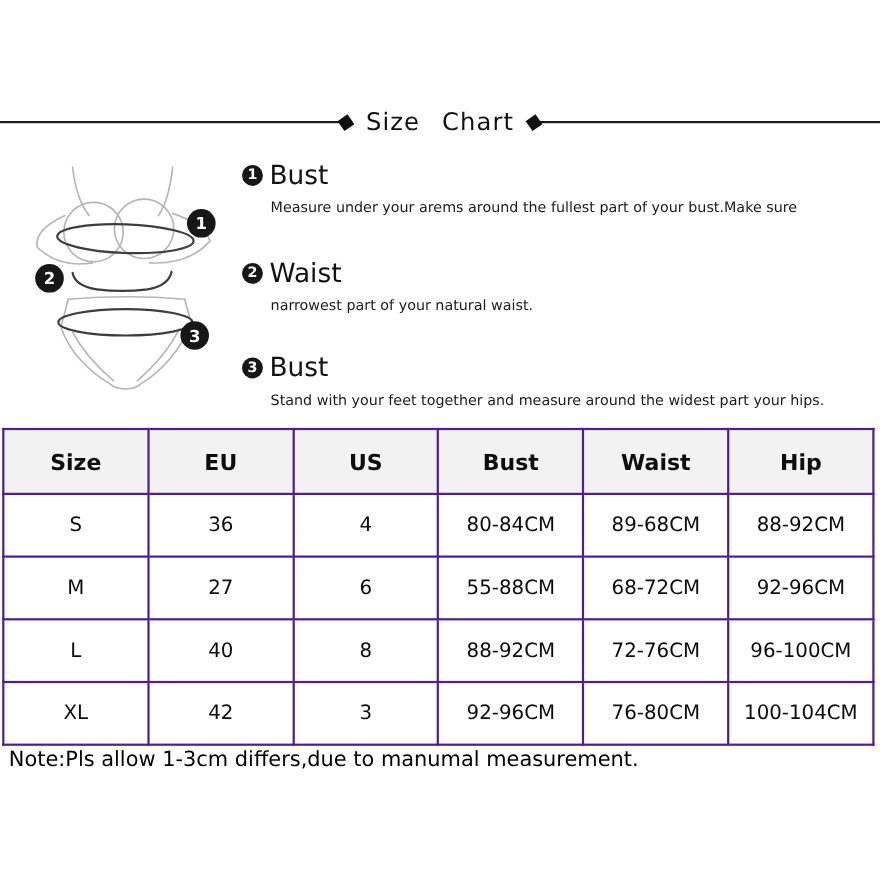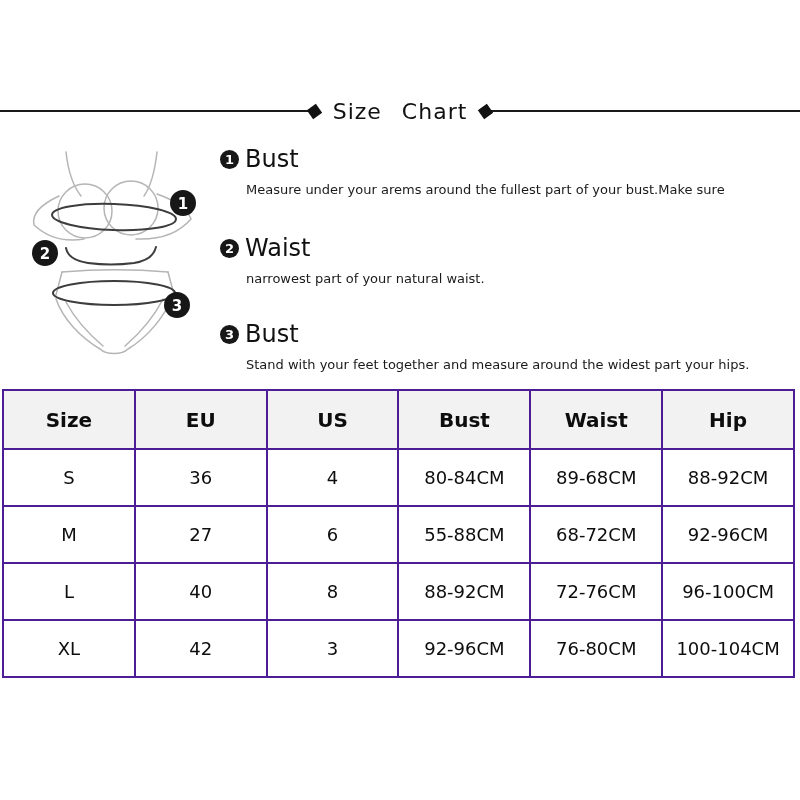--- a/index.html
+++ b/index.html
@@ -154,14 +154,15 @@
         <td>XL</td>
         <td>42</td>
         <td>3</td>
         <td>92-96CM</td>
         <td>76-80CM</td>
         <td>100-104CM</td>
       </tr>
     </tbody>
   </table>
 
+  <div class="note">Note:Pls allow 1-3cm differs,due to manumal measurement.</div>
 
 </div>
 
 </body></html>

